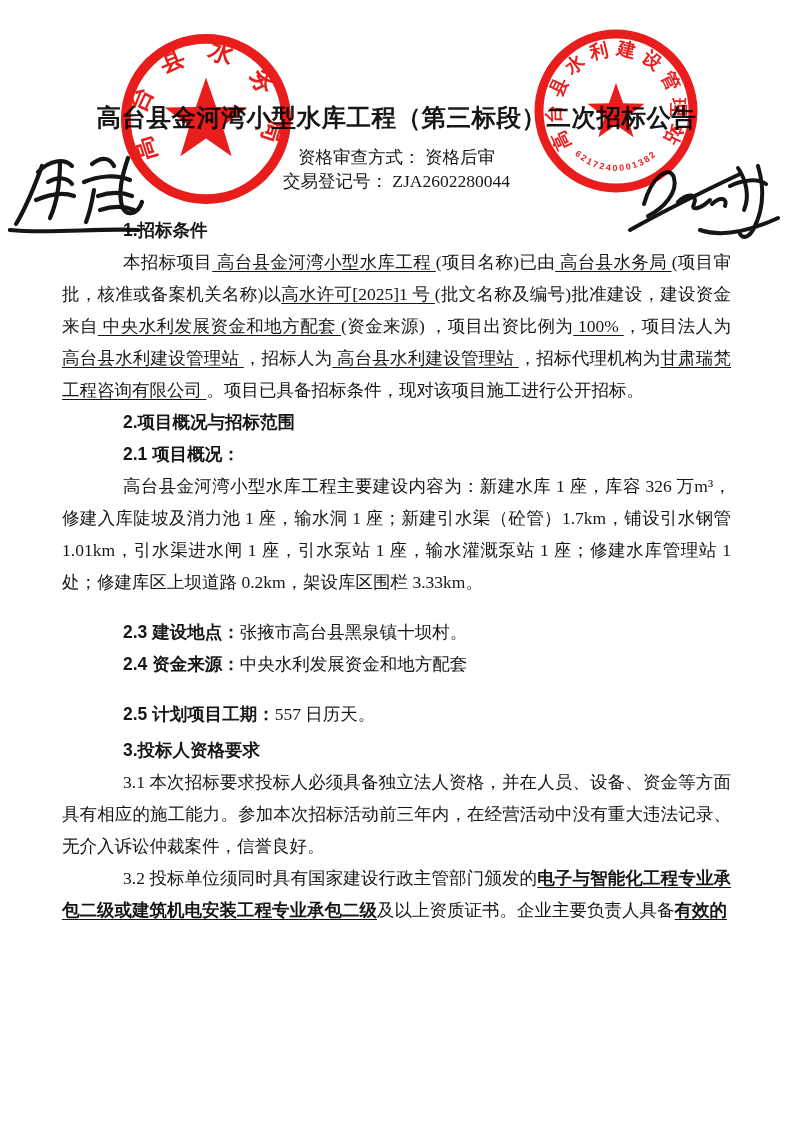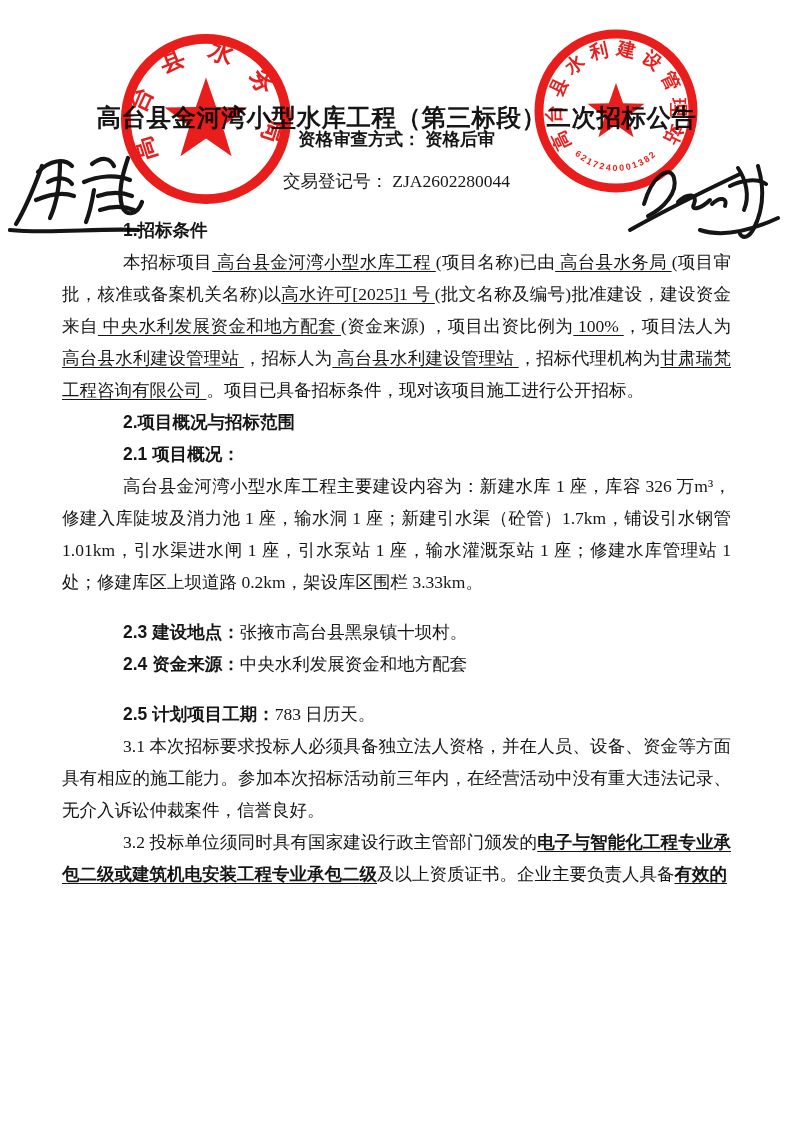--- a/index.html
+++ b/index.html
@@ -2,21 +2,21 @@
 <html><head>
 <meta charset="utf-8">
 <style>
   html,body{margin:0;padding:0;background:#ffffff;}
   .page{position:relative;width:793px;height:1122px;background:#ffffff;overflow:hidden;
         font-family:"Liberation Serif","DejaVu Serif",serif;color:#161616;}
   .doc-title{position:absolute;top:101px;left:0;width:100%;text-align:center;
         font-size:24.5px;font-weight:bold;letter-spacing:.5px;z-index:2;
         font-family:"Liberation Sans","DejaVu Sans",sans-serif;}
   .sub{position:absolute;left:0;width:100%;text-align:center;font-size:17.5px;z-index:2;}
-  .sub1{top:127px;font-weight:bold;}
+  .sub1{top:145px;}
   .sub2{top:169px;}
   .body-col{position:absolute;left:62px;top:214px;width:669px;z-index:2;
         font-size:17.5px;line-height:32px;text-align:justify;text-justify:inter-ideograph;}
   .para{text-indent:61px;margin:0;}
   .para .b{font-weight:bold;font-family:"Liberation Sans","DejaVu Sans",sans-serif;}
   .para .u{text-decoration:underline;text-underline-offset:3px;}
   .mt8{} .mt6{} .mt4{margin-top:4px;} .mt2{margin-top:18px;}
   .stamp{position:absolute;z-index:4;mix-blend-mode:multiply;opacity:.95;}
   .stamp-left{left:117px;top:30px;width:178px;height:178px;}
   .stamp-right{left:531px;top:27px;width:170px;height:170px;}
@@ -35,21 +35,22 @@
   <div class="sub sub2">交易登记号： ZJA2602280044</div>
 
   <div class="body-col">
       <div class="para"><span class="b">1.招标条件</span></div>
       <div class="para"><span>本招标项目</span><span class="u"> 高台县金河湾小型水库工程 </span><span>(项目名称)已由</span><span class="u"> 高台县水务局 </span><span>(项目审批，核准或备案机关名称)以</span><span class="u">高水许可[2025]1 号 </span><span> (批文名称及编号)批准建设，建设资金来自</span><span class="u"> 中央水利发展资金和地方配套 </span><span>(资金来源) ，项目出资比例为</span><span class="u"> 100% </span><span> ，项目法人为</span><span class="u"> 高台县水利建设管理站 </span><span>，招标人为</span><span class="u"> 高台县水利建设管理站 </span><span>，招标代理机构为</span><span class="u">甘肃瑞梵工程咨询有限公司 </span><span>。项目已具备招标条件，现对该项目施工进行公开招标。</span></div>
       <div class="para mt8"><span class="b">2.项目概况与招标范围</span></div>
       <div class="para"><span class="b">2.1 项目概况：</span></div>
       <div class="para"><span>高台县金河湾小型水库工程主要建设内容为：新建水库 1 座，库容 326 万m³，修建入库陡坡及消力池 1 座，输水洞 1 座；新建引水渠（砼管）1.7km，铺设引水钢管 1.01km，引水渠进水闸 1 座，引水泵站 1 座，输水灌溉泵站 1 座；修建水库管理站 1 处；修建库区上坝道路 0.2km，架设库区围栏 3.33km。</span></div>
       <div class="para mt2"><span class="b">2.3 建设地点：</span><span>张掖市高台县黑泉镇十坝村。</span></div>
       <div class="para"><span class="b">2.4 资金来源：</span><span>中央水利发展资金和地方配套</span></div>
-      <div class="para mt2"><span class="b">2.5 计划项目工期：</span><span>783 日历天。</span></div>
+      <div class="para mt2"><span class="b">2.5 计划项目工期：</span><span>557 日历天。</span></div>
+      <div class="para mt4"><span class="b">3.投标人资格要求</span></div>
       <div class="para"><span>3.1 本次招标要求投标人必须具备独立法人资格，并在人员、设备、资金等方面具有相应的施工能力。参加本次招标活动前三年内，在经营活动中没有重大违法记录、无介入诉讼仲裁案件，信誉良好。</span></div>
       <div class="para mt6"><span>3.2 投标单位须同时具有国家建设行政主管部门颁发的</span><span class="b u">电子与智能化工程专业承包二级或建筑机电安装工程专业承包二级</span><span>及以上资质证书。企业主要负责人具备</span><span class="b u">有效的</span></div>
     </div>
 
   <svg class="stamp stamp-left" viewBox="0 0 180 180">
     <circle cx="90" cy="90" r="81" fill="none" stroke="#e8100e" stroke-width="10"></circle>
     <polygon points="90,48 100.3,77.8 131.8,78.4 106.7,97.4 115.9,127.6 90,109.6 64.1,127.6 73.3,97.4 48.2,78.4 79.7,77.8" fill="#e8100e"></polygon>
     <defs>
         <path id="arcL" d="M 44,128.6 A 60,60 0 1 1 136,128.6" fill="none"></path>
       </defs>

